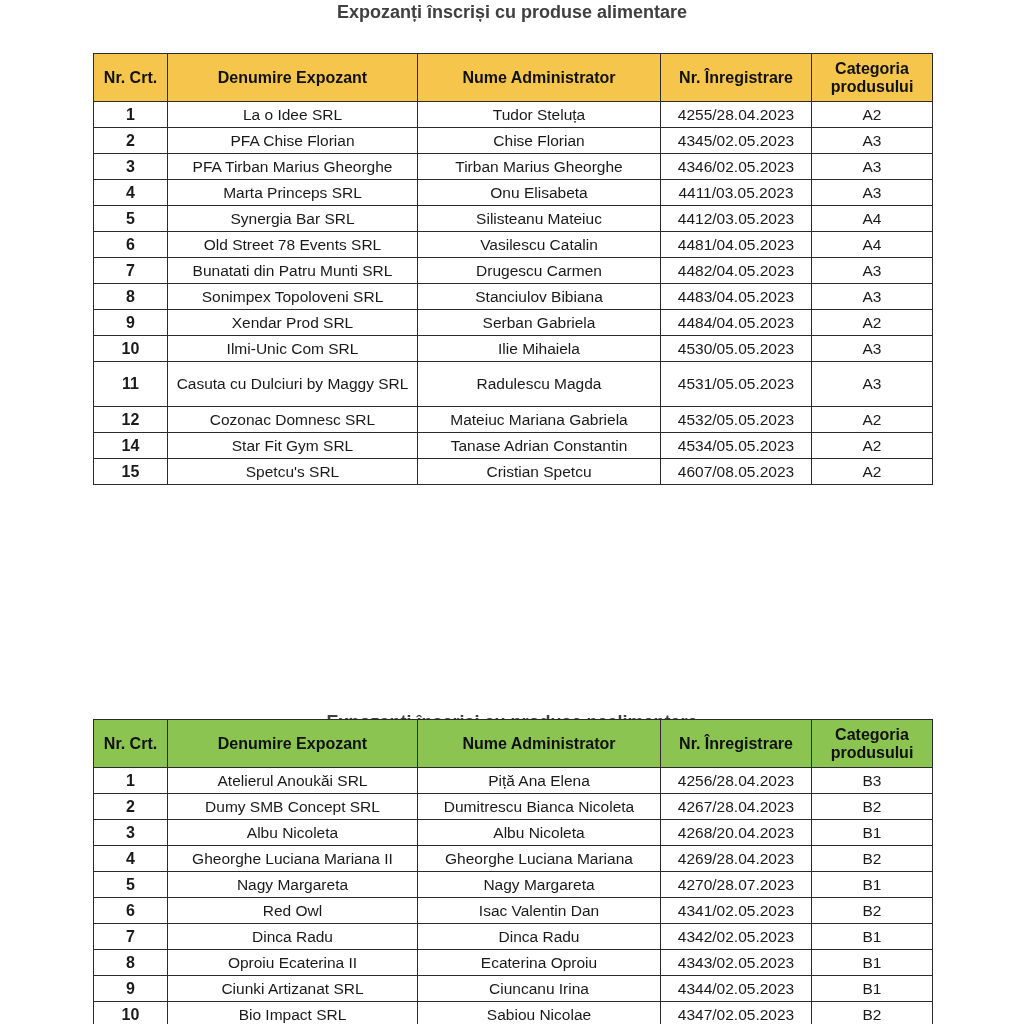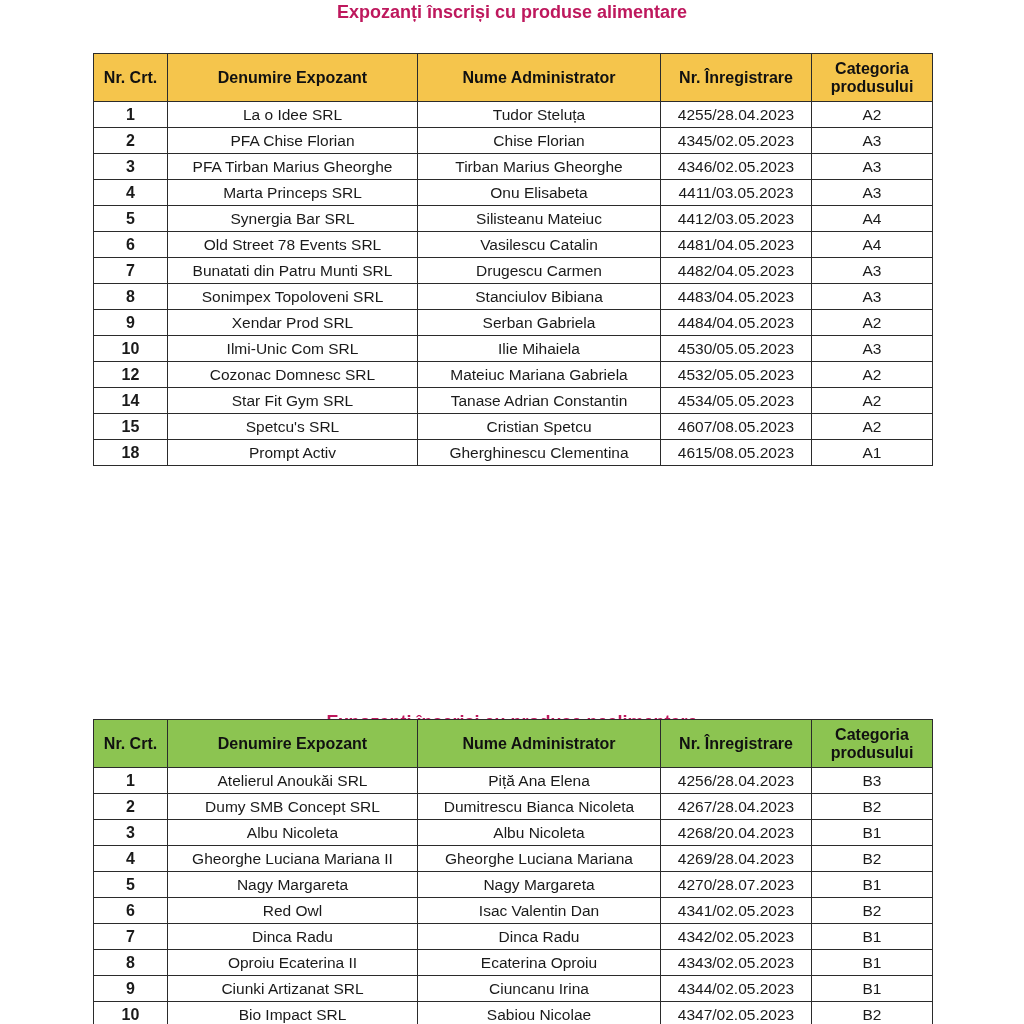--- a/index.html
+++ b/index.html
@@ -16,21 +16,21 @@
       color: #111111;
     }
     .section-title {
       position: absolute;
       left: 0;
       width: 1024px;
       text-align: center;
       font-weight: bold;
       font-size: 18px;
       line-height: 22px;
-      color: #be185d;
+      color: #404040;
     }
     #title-1 { top: 1px; }
     #title-2 { top: 667px; margin-top: 44px; }
 
     table.expo {
       position: absolute;
       left: 93px;
       border-collapse: collapse;
       table-layout: fixed;
       width: 839px;
@@ -161,47 +161,47 @@
         <td>4484/04.05.2023</td>
         <td>A2</td>
       </tr>
       <tr>
         <td class="num">10</td>
         <td>Ilmi-Unic Com SRL</td>
         <td>Ilie Mihaiela</td>
         <td>4530/05.05.2023</td>
         <td>A3</td>
       </tr>
+      <tr class="tall">
+        <td class="num">11</td>
+        <td>Casuta cu Dulciuri by Maggy SRL</td>
+        <td>Radulescu Magda</td>
+        <td>4531/05.05.2023</td>
+        <td>A3</td>
+      </tr>
       <tr>
         <td class="num">12</td>
         <td>Cozonac Domnesc SRL</td>
         <td>Mateiuc Mariana Gabriela</td>
         <td>4532/05.05.2023</td>
         <td>A2</td>
       </tr>
       <tr>
         <td class="num">14</td>
         <td>Star Fit Gym SRL</td>
         <td>Tanase Adrian Constantin</td>
         <td>4534/05.05.2023</td>
         <td>A2</td>
       </tr>
       <tr>
         <td class="num">15</td>
         <td>Spetcu's SRL</td>
         <td>Cristian Spetcu</td>
         <td>4607/08.05.2023</td>
         <td>A2</td>
-      </tr>
-      <tr>
-        <td class="num">18</td>
-        <td>Prompt Activ</td>
-        <td>Gherghinescu Clementina</td>
-        <td>4615/08.05.2023</td>
-        <td>A1</td>
       </tr>
     </tbody>
 </table>
 
 <div id="title-2" class="section-title">Expozanți înscriși cu produse nealimentare</div>
 
 <table id="table-2" class="expo">
   <colgroup>
       <col class="c1">
       <col class="c2">

